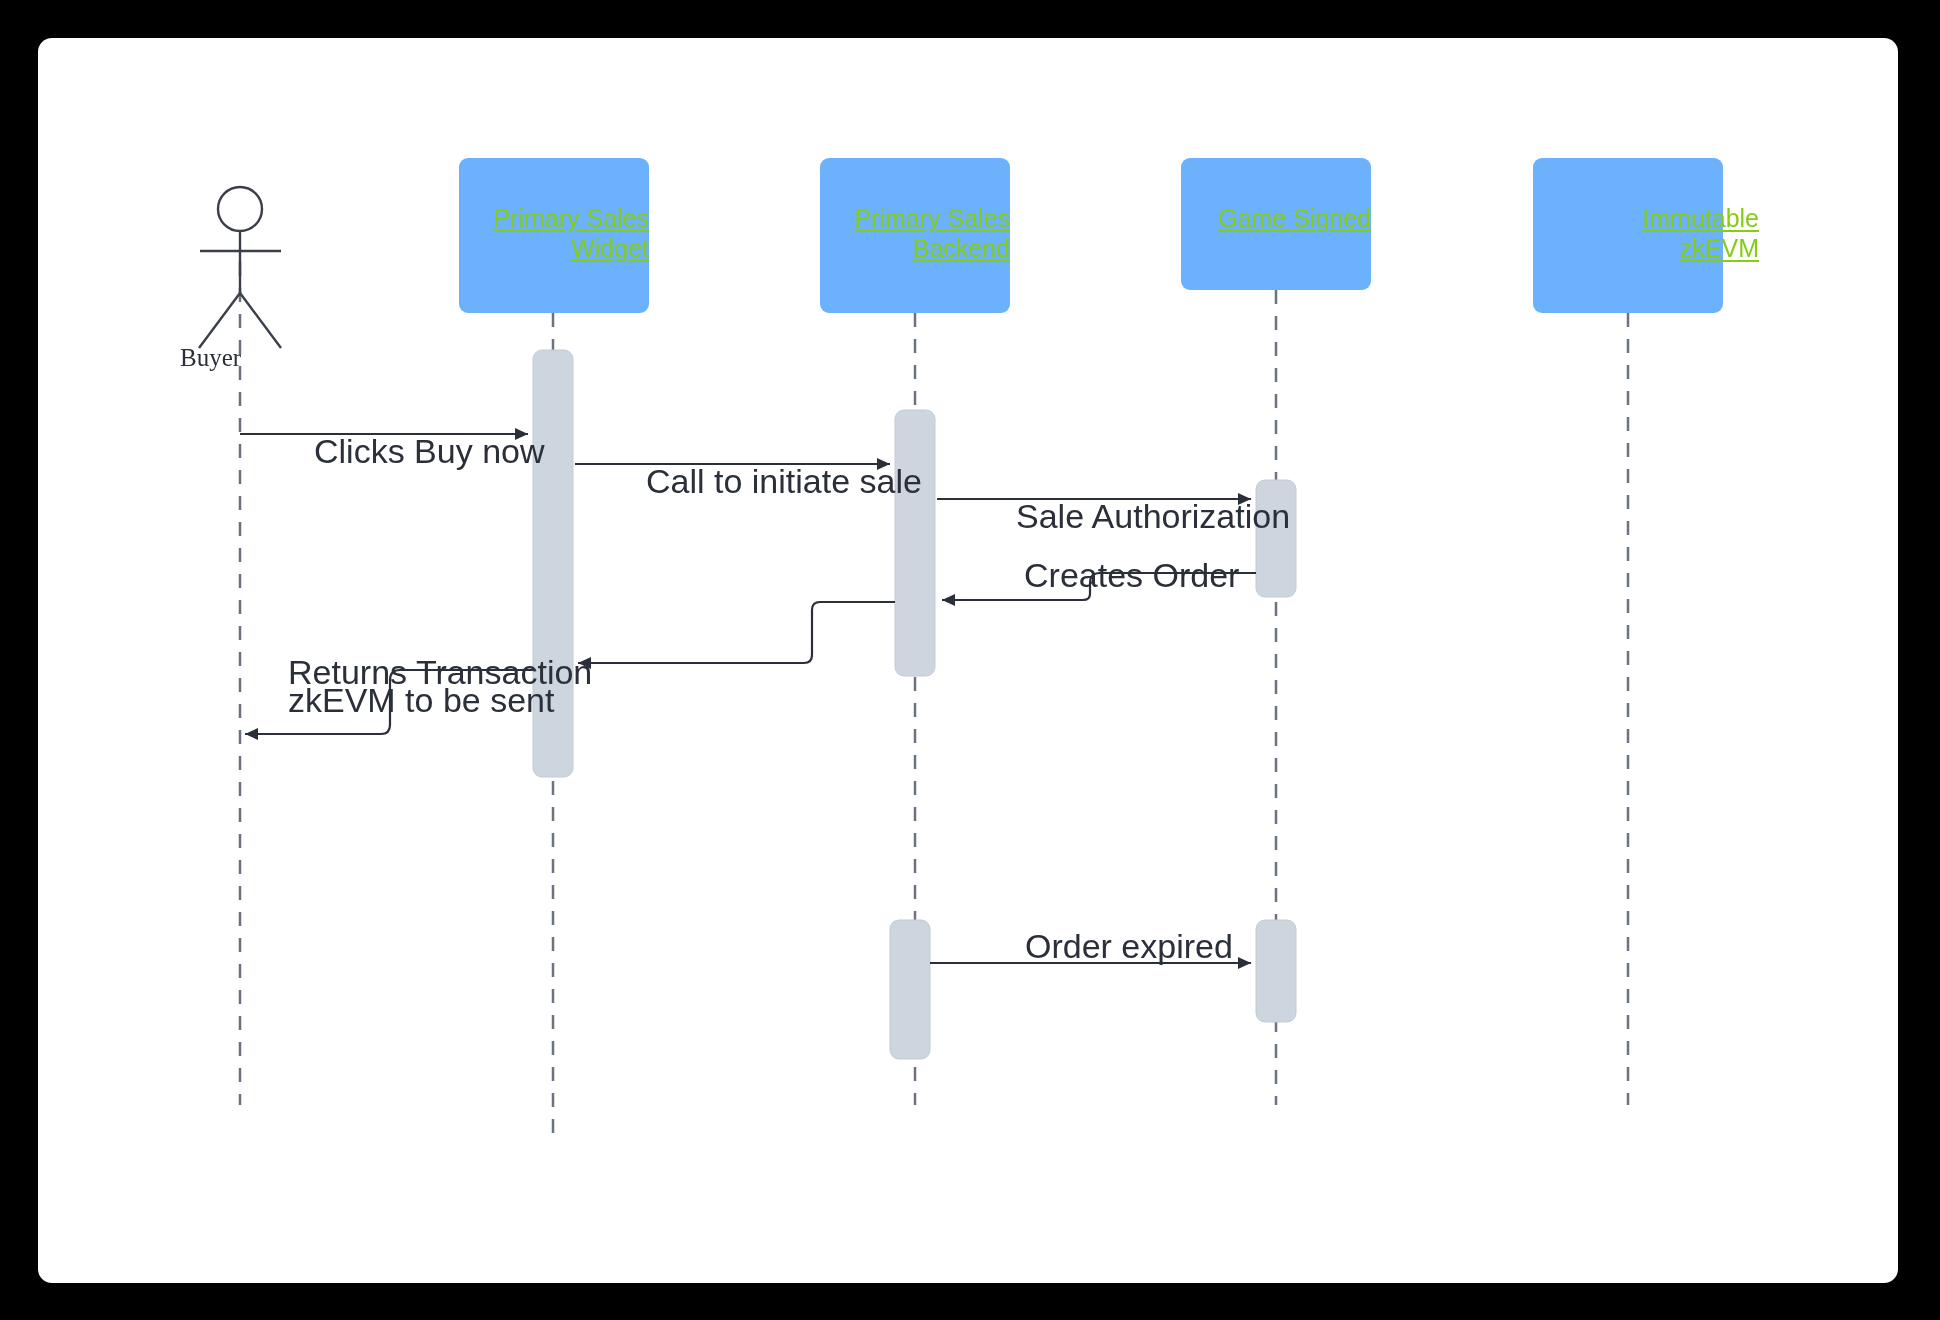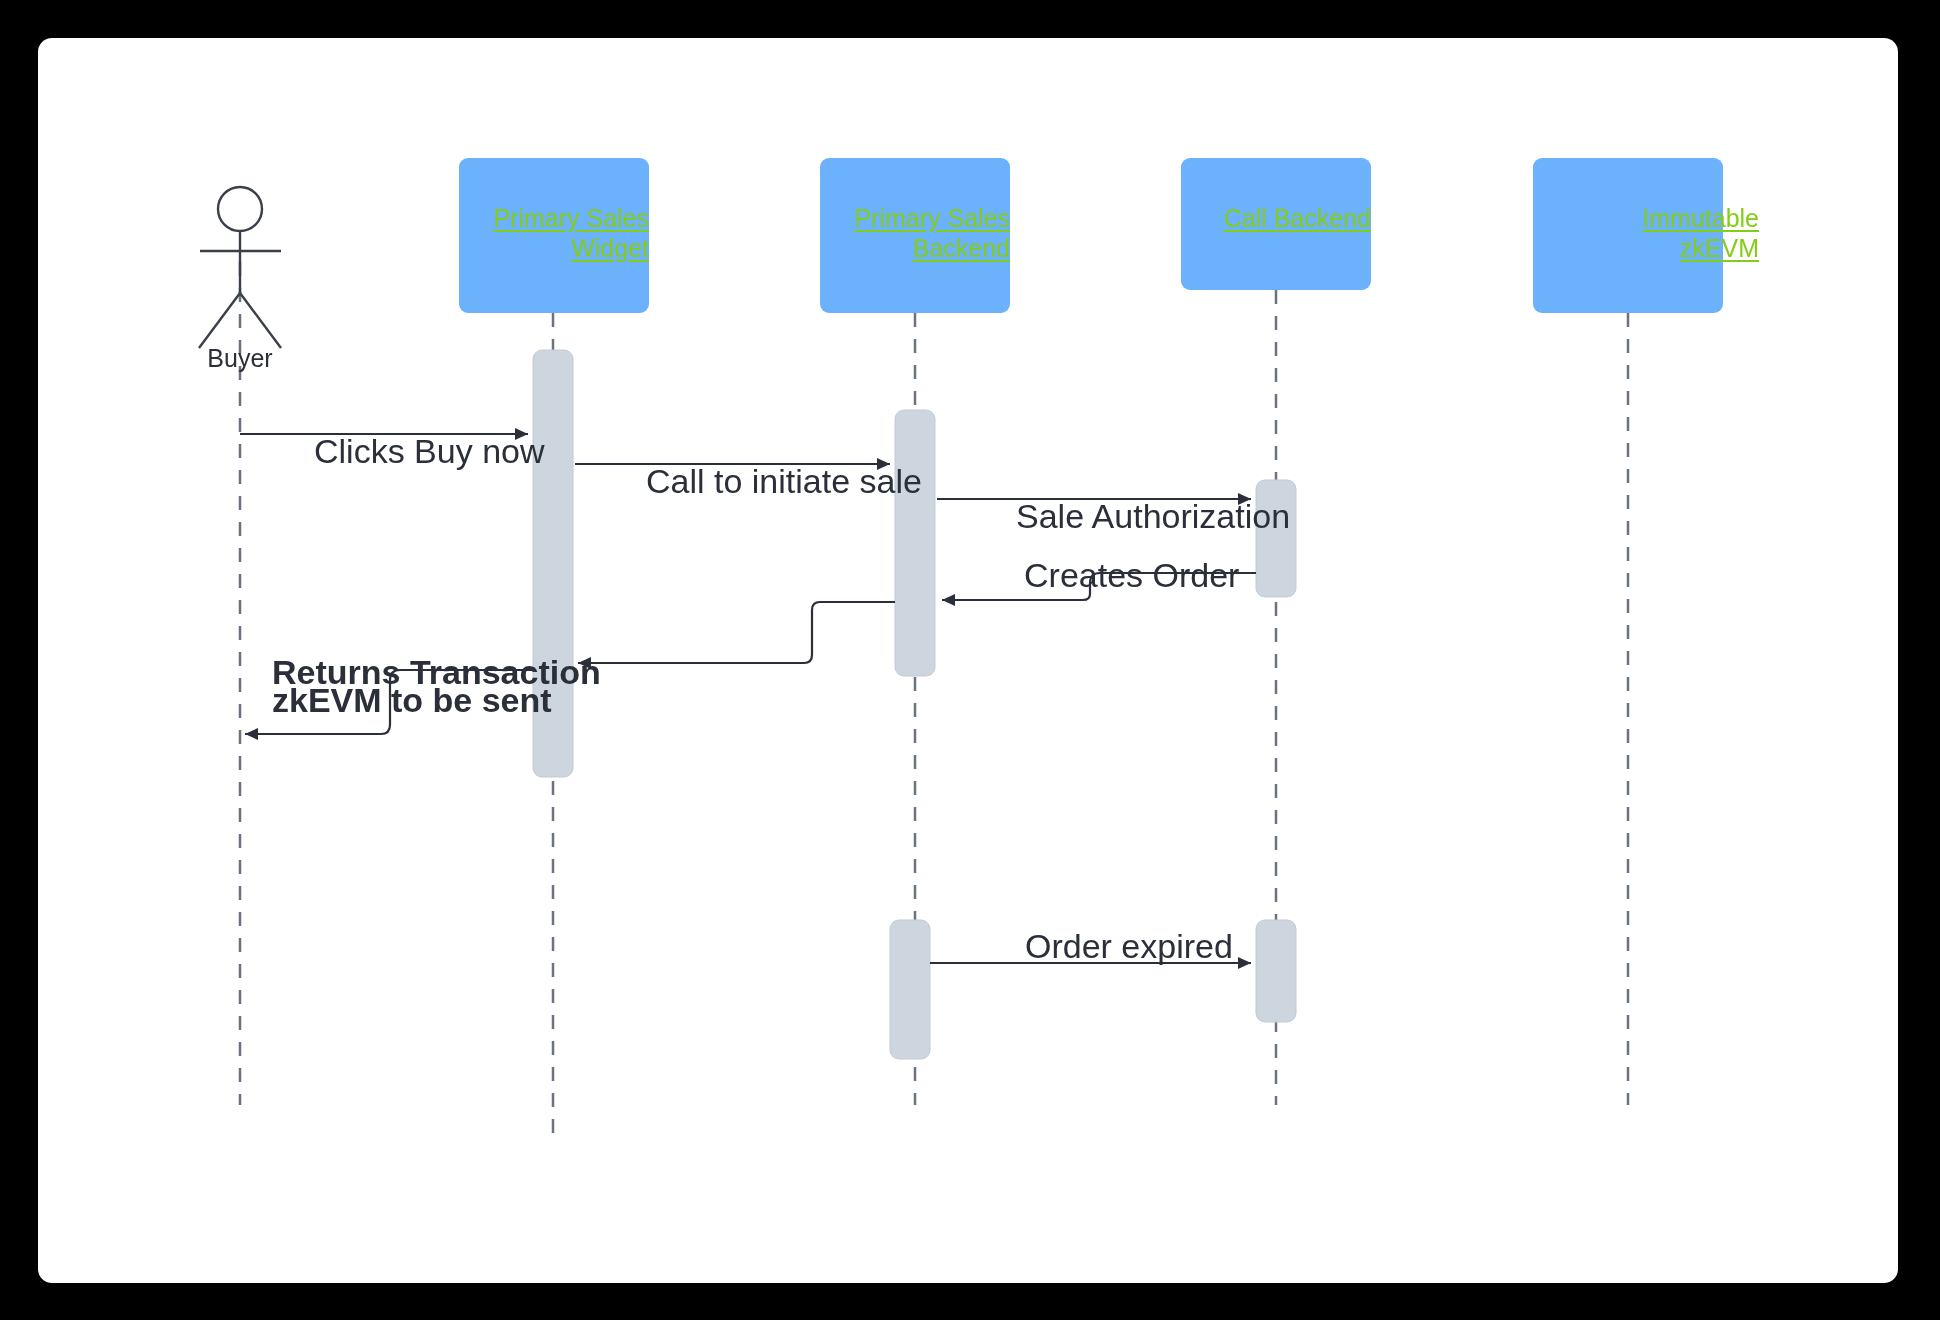--- a/index.html
+++ b/index.html
@@ -48,22 +48,22 @@
     color: #2a2f3a;
     font-size: 34px;
     line-height: 28px;
     white-space: pre;
     font-family: "Liberation Sans", sans-serif;
   }
   .actor-label {
     position: absolute;
     color: #2a2f3a;
     font-size: 25px;
-    font-family: Liberation Sans, sans-serif;
-    text-align: center;
+    font-family: Liberation Serif, serif;
+    text-align: left;
   }
 </style>
 </head>
 <body>
 
 <div id="page">
   <div id="canvas"></div>
 
   <svg id="diagram" viewBox="0 0 1940 1320">
     <defs>
@@ -130,33 +130,33 @@
     <span>Primary Sales</span><br>
     <span>Widget</span>
   </div>
 
   <div class="lifeline-label" style="left:820px; top:203px; width:190px;">
     <span>Primary Sales</span><br>
     <span>Backend</span>
   </div>
 
   <div class="lifeline-label" style="left:1181px; top:203px; width:190px;">
-    <span>Call Backend</span>
+    <span>Game Signed</span>
   </div>
 
   <div class="lifeline-label" style="left:1533px; top:203px; width:226px;">
     <span>Immutable</span><br>
     <span>zkEVM</span>
   </div>
 
   <div class="msg-label" style="left:314px; top:437px;">Clicks Buy now</div>
 
   <div class="msg-label" style="left:646px; top:467px;">Call to initiate sale</div>
 
   <div class="msg-label" style="left:1000px; top:502px;margin-left:16px;">Sale Authorization</div>
 
   <div class="msg-label" style="left:1024px; top:561px;">Creates Order</div>
 
 
-  <div class="msg-label" style="left:272px; top:658px; text-align:center; width:210px;font-weight:bold;"><span>Returns Transaction</span><br><span>zkEVM to be sent</span></div>
+  <div class="msg-label" style="left:288px; top:658px; text-align:center; width:210px;"><span>Returns Transaction</span><br><span>zkEVM to be sent</span></div>
 
   <div class="msg-label" style="left:1025px; top:932px;">Order expired</div>
 </div>
 
 </body></html>

